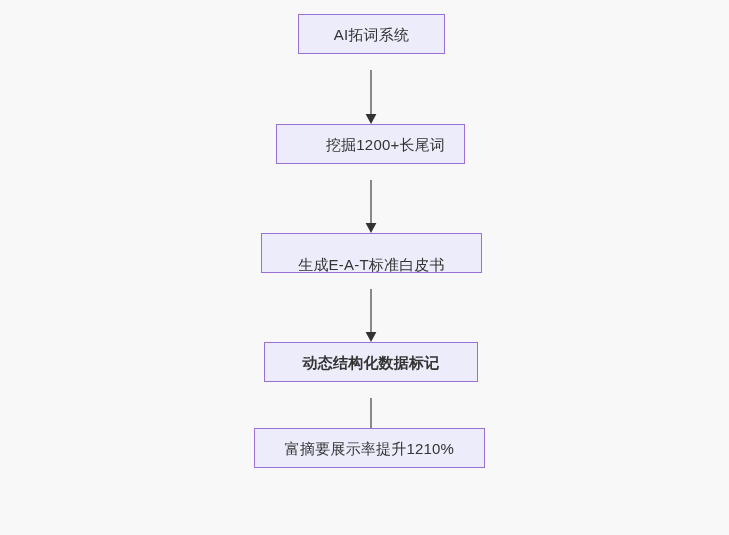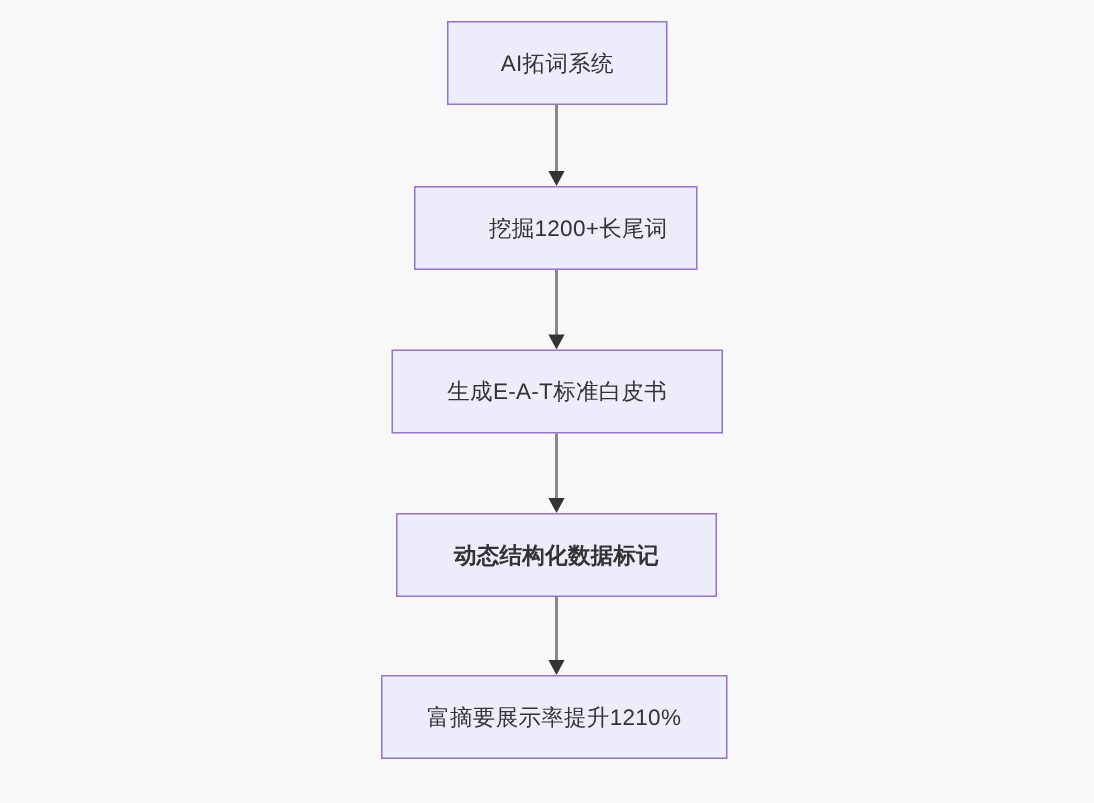--- a/index.html
+++ b/index.html
@@ -16,21 +16,21 @@
   #flowchart {
     position: relative;
     width: 729px;
     height: 535px;
   }
   .node {
     position: absolute;
     box-sizing: border-box;
     background: #ececfb;
     border: 1.6px solid #9771d4;
-    height: 56px;
+    height: 40px;
     display: flex;
     align-items: center;
     justify-content: center;
     color: #333333;
     font-size: 15px;
     line-height: 1;
     letter-spacing: 0.2px;
     white-space: nowrap;
   }
   .node-label {
@@ -66,21 +66,21 @@
     <span class="node-label">挖掘1200+长尾词</span>
   </div>
 
   <div class="connector" style="left:359px; top:180px; height:53px;">
     <svg width="24" height="53" viewBox="0 0 24 53">
       <line x1="12" y1="0" x2="12" y2="45" stroke="#888888" stroke-width="2"></line>
       <polygon points="12,53 6.6,43 17.4,43" fill="#333333"></polygon>
     </svg>
   </div>
 
-  <div class="node" style="left:261px; top:233px; width:221px;">
+  <div class="node" style="left:261px; top:233px; width:221px;align-items:flex-end;">
     <span class="node-label">生成E-A-T标准白皮书</span>
   </div>
 
   <div class="connector" style="left:359px; top:289px; height:53px;">
     <svg width="24" height="53" viewBox="0 0 24 53">
       <line x1="12" y1="0" x2="12" y2="45" stroke="#888888" stroke-width="2"></line>
       <polygon points="12,53 6.6,43 17.4,43" fill="#333333"></polygon>
     </svg>
   </div>
 
@@ -88,17 +88,17 @@
     <span class="node-label">动态结构化数据标记</span>
   </div>
 
   <div class="connector" style="left:359px; top:398px; height:52px;">
     <svg width="24" height="52" viewBox="0 0 24 52">
       <line x1="12" y1="0" x2="12" y2="44" stroke="#888888" stroke-width="2"></line>
       <polygon points="12,52 6.6,42 17.4,42" fill="#333333"></polygon>
     </svg>
   </div>
 
-  <div class="node" style="left:254px; top:450px; width:231px;text-align:center;">
+  <div class="node" style="left:254px; top:428px; width:231px;text-align:center;">
     <span class="node-label">富摘要展示率提升1210%</span>
   </div>
 
 </div>
 
 </body></html>

